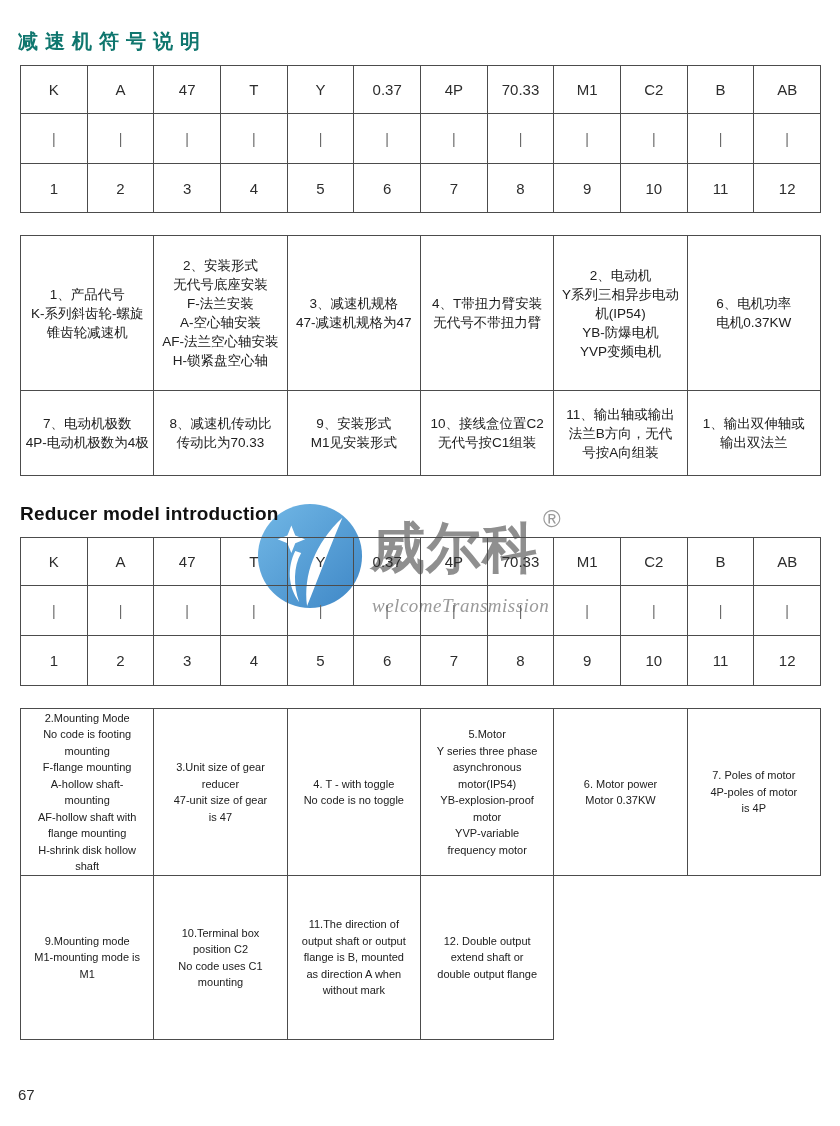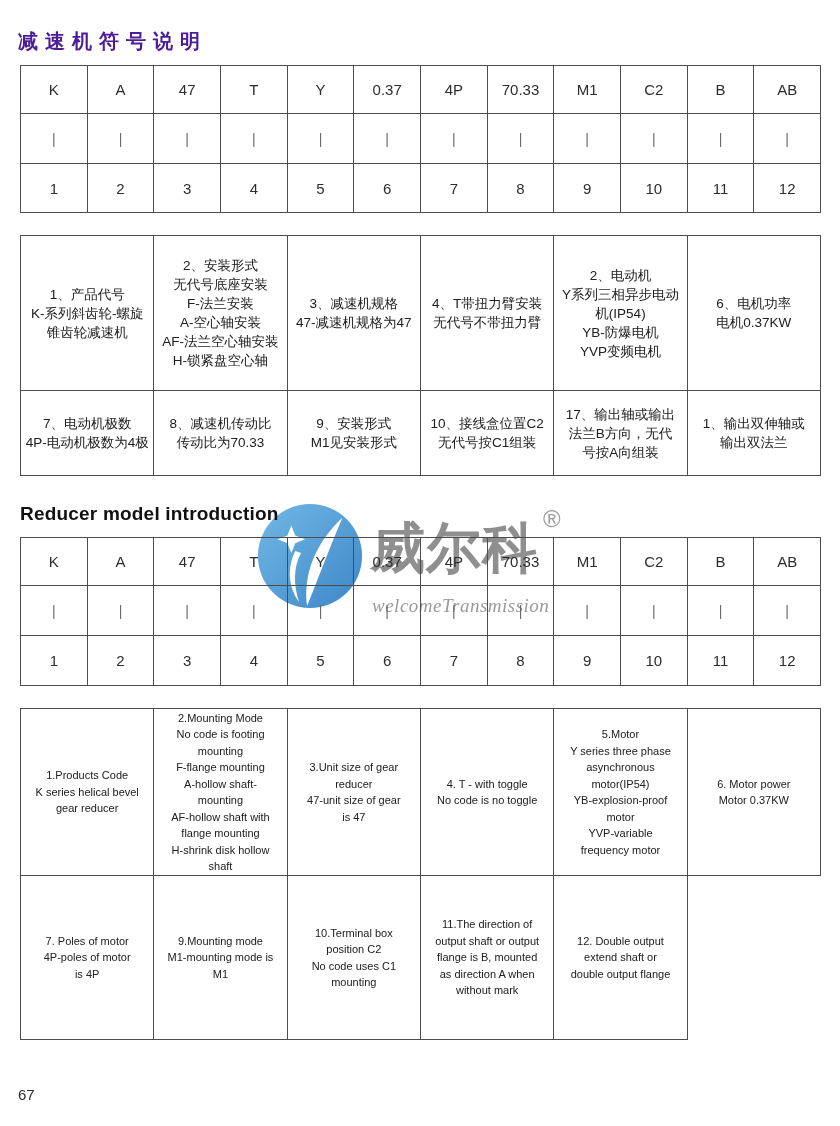--- a/index.html
+++ b/index.html
@@ -2,21 +2,21 @@
 <html><head>
 <meta charset="utf-8">
 <style>
   html,body{margin:0;padding:0;background:#ffffff;}
   .page{
     position:relative; width:840px; height:1126px; background:#ffffff;
     font-family:"Liberation Sans", sans-serif; color:#222; overflow:hidden;
   }
   .section-title-cn{
     position:absolute; left:18px; top:28px; z-index:1;
-    font-size:20px; font-weight:600; letter-spacing:7px; color:#4c1d95;
+    font-size:20px; font-weight:600; letter-spacing:7px; color:#0f766e;
   }
   .section-title-en{
     position:absolute; left:20px; top:503px; z-index:1;
     font-size:19px; font-weight:bold; color:#111; letter-spacing:0.2px;
   }
   .tbl{
     position:absolute; left:20px; width:801px; z-index:1;
     display:grid; box-sizing:border-box;
     border-top:1px solid #4c4c4c; border-left:1px solid #4c4c4c;
     background:transparent;
@@ -144,21 +144,21 @@
     <div class="cell exp exp-cn">6、电机功率
 电机0.37KW</div>
     <div class="cell exp exp-cn">7、电动机极数
 4P-电动机极数为4极</div>
     <div class="cell exp exp-cn">8、减速机传动比
 传动比为70.33</div>
     <div class="cell exp exp-cn">9、安装形式
 M1见安装形式</div>
     <div class="cell exp exp-cn">10、接线盒位置C2
 无代号按C1组装</div>
-    <div class="cell exp exp-cn">17、输出轴或输出
+    <div class="cell exp exp-cn">11、输出轴或输出
 法兰B方向，无代
 号按A向组装</div>
     <div class="cell exp exp-cn">1、输出双伸轴或
 输出双法兰</div>
   </div>
 
   <div class="section-title-en">Reducer model introduction</div>
 
   <div class="tbl code-tbl" id="en-code-table">
     <div class="cell code">K</div>
@@ -193,23 +193,20 @@
     <div class="cell num">6</div>
     <div class="cell num">7</div>
     <div class="cell num">8</div>
     <div class="cell num">9</div>
     <div class="cell num">10</div>
     <div class="cell num">11</div>
     <div class="cell num">12</div>
   </div>
 
   <div class="tbl exp-tbl" id="en-exp-table">
-    <div class="cell exp exp-en">1.Products Code
-K series helical bevel
-gear reducer</div>
     <div class="cell exp exp-en">2.Mounting Mode
 No code is footing
 mounting
 F-flange mounting
 A-hollow shaft-
 mounting
 AF-hollow shaft with
 flange mounting
 H-shrink disk hollow
 shaft</div>

